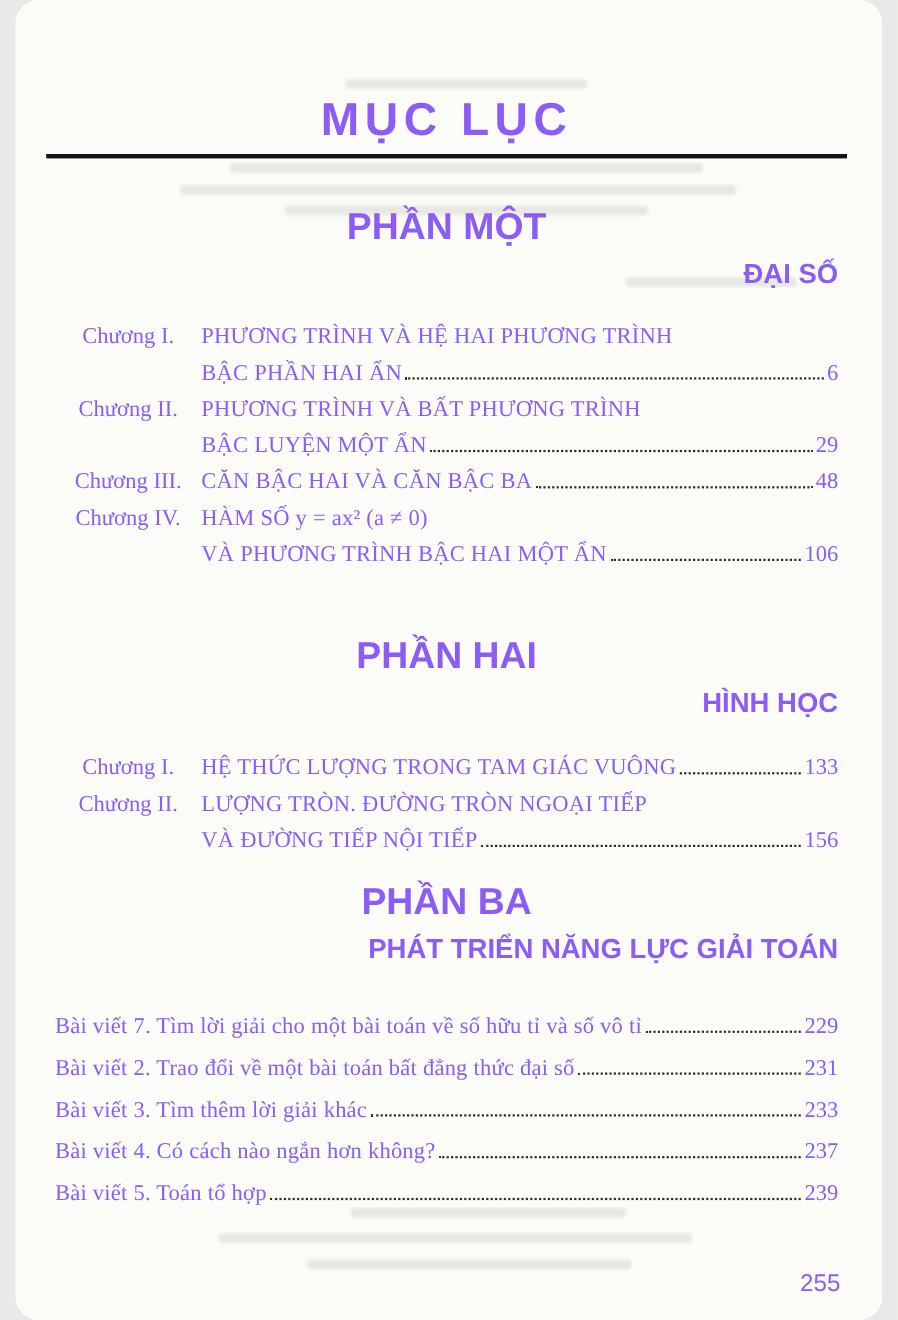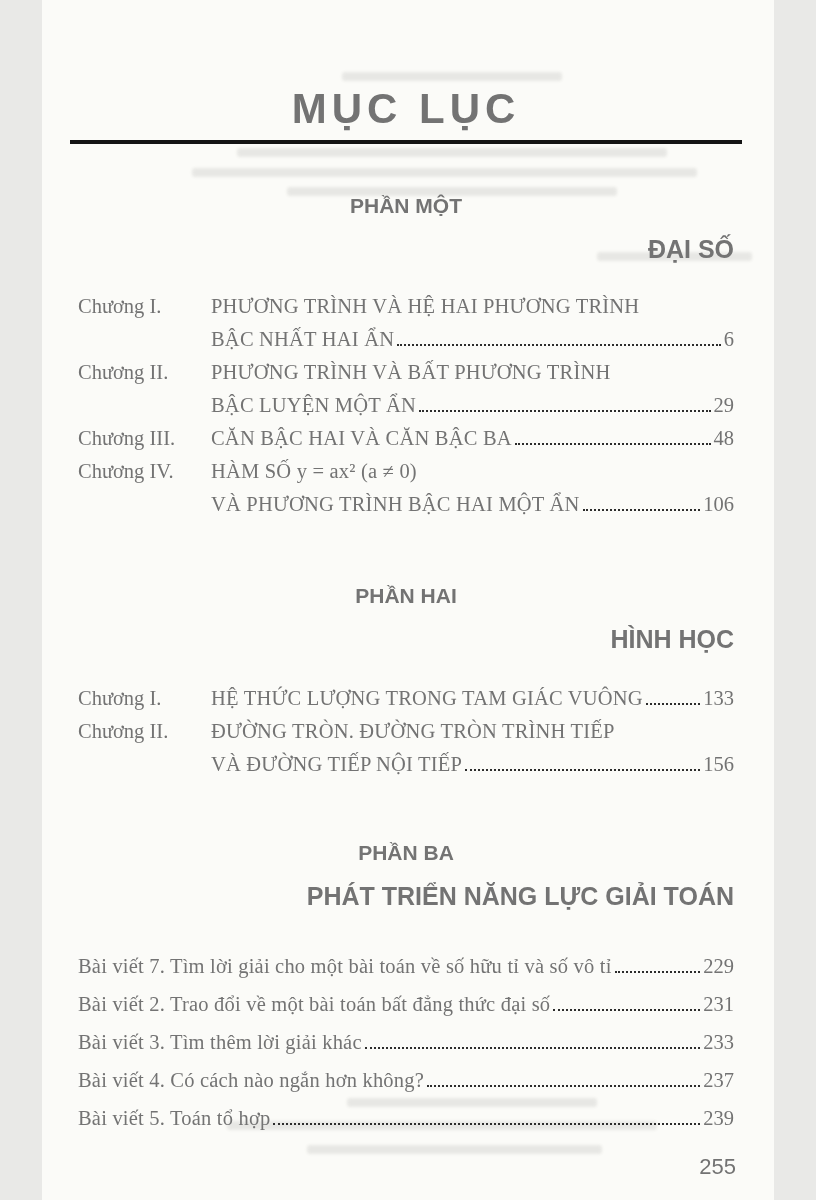--- a/index.html
+++ b/index.html
@@ -1,24 +1,25 @@
 <!DOCTYPE html>
 <html><head>
 <meta charset="utf-8">
 <style>
   html, body { margin: 0; padding: 0; background: #e9e9e7; }
   .page {
     position: relative;
-    width: 732px;
+    width: 788px;
     height: 1200px;
     margin: 0 auto;
     background: #fbfbf8;
-    color: #737373;
+    color: #8b5cf6;
     font-family: "Liberation Serif", serif;
     overflow: hidden;
+    border-radius: 21px;
   }
   .content { padding: 0 40px 0 36px; position: relative; z-index: 2; }
 
   .doc-title {
     margin-top: 86px;
     text-align: center;
     font-family: "Liberation Sans", sans-serif;
     font-weight: bold;
     font-size: 42px;
     letter-spacing: 5px;
@@ -27,42 +28,43 @@
   .title-rule {
     height: 4px;
     background: #141414;
     margin: 8px -8px 0 -8px;
   }
 
   .part-heading {
     text-align: center;
     font-family: "Liberation Sans", sans-serif;
     font-weight: bold;
-    font-size: 21px;
+    font-size: 34px;
     line-height: 32px;
   }
   .ph-1 { margin-top: 46px; }
   .ph-2 { margin-top: 59px; }
-  .ph-3 { margin-top: 56px; }
+  .ph-3 { margin-top: 23px; }
   .part-subheading {
     text-align: right;
     font-family: "Liberation Sans", sans-serif;
     font-weight: bold;
     font-size: 25px;
     line-height: 30px;
     margin-top: 12px;
   }
 
   .chapters { margin-top: 26px; font-size: 20.5px; }
   .chapters-2 { margin-top: 28px; }
   .toc-row {
     display: flex;
     align-items: baseline;
     line-height: 33px;
     white-space: nowrap;
+    text-align: center;
   }
   .chap-label { flex: 0 0 133px; }
   .chap-title { flex: 0 0 auto; letter-spacing: 0.2px; }
   .leader {
     flex: 1 1 auto;
     min-width: 10px;
     border-bottom: 2.5px dotted #2c2c2c;
     margin: 0 3px;
   }
   .page-ref { flex: 0 0 auto; }
@@ -128,21 +130,21 @@
     <div class="part-heading ph-1">PHẦN MỘT</div>
     <div class="part-subheading">ĐẠI SỐ</div>
 
     <div class="chapters">
       <div class="toc-row">
         <span class="chap-label">Chương I.</span>
         <span class="chap-title">PHƯƠNG TRÌNH VÀ HỆ HAI PHƯƠNG TRÌNH</span>
       </div>
       <div class="toc-row">
         <span class="chap-label"></span>
-        <span class="chap-title">BẬC NHẤT HAI ẨN</span>
+        <span class="chap-title">BẬC PHẦN HAI ẨN</span>
         <span class="leader"></span>
         <span class="page-ref">6</span>
       </div>
 
       <div class="toc-row">
         <span class="chap-label">Chương II.</span>
         <span class="chap-title">PHƯƠNG TRÌNH VÀ BẤT PHƯƠNG TRÌNH</span>
       </div>
       <div class="toc-row">
         <span class="chap-label"></span>
@@ -176,21 +178,21 @@
     <div class="chapters chapters-2">
       <div class="toc-row">
         <span class="chap-label">Chương I.</span>
         <span class="chap-title">HỆ THỨC LƯỢNG TRONG TAM GIÁC VUÔNG</span>
         <span class="leader"></span>
         <span class="page-ref">133</span>
       </div>
 
       <div class="toc-row">
         <span class="chap-label">Chương II.</span>
-        <span class="chap-title">ĐƯỜNG TRÒN. ĐƯỜNG TRÒN TRÌNH TIẾP</span>
+        <span class="chap-title">LƯỢNG TRÒN. ĐƯỜNG TRÒN NGOẠI TIẾP</span>
       </div>
       <div class="toc-row">
         <span class="chap-label"></span>
         <span class="chap-title">VÀ ĐƯỜNG TIẾP NỘI TIẾP</span>
         <span class="leader"></span>
         <span class="page-ref">156</span>
       </div>
     </div>
 
     <div class="part-heading ph-3">PHẦN BA</div>

